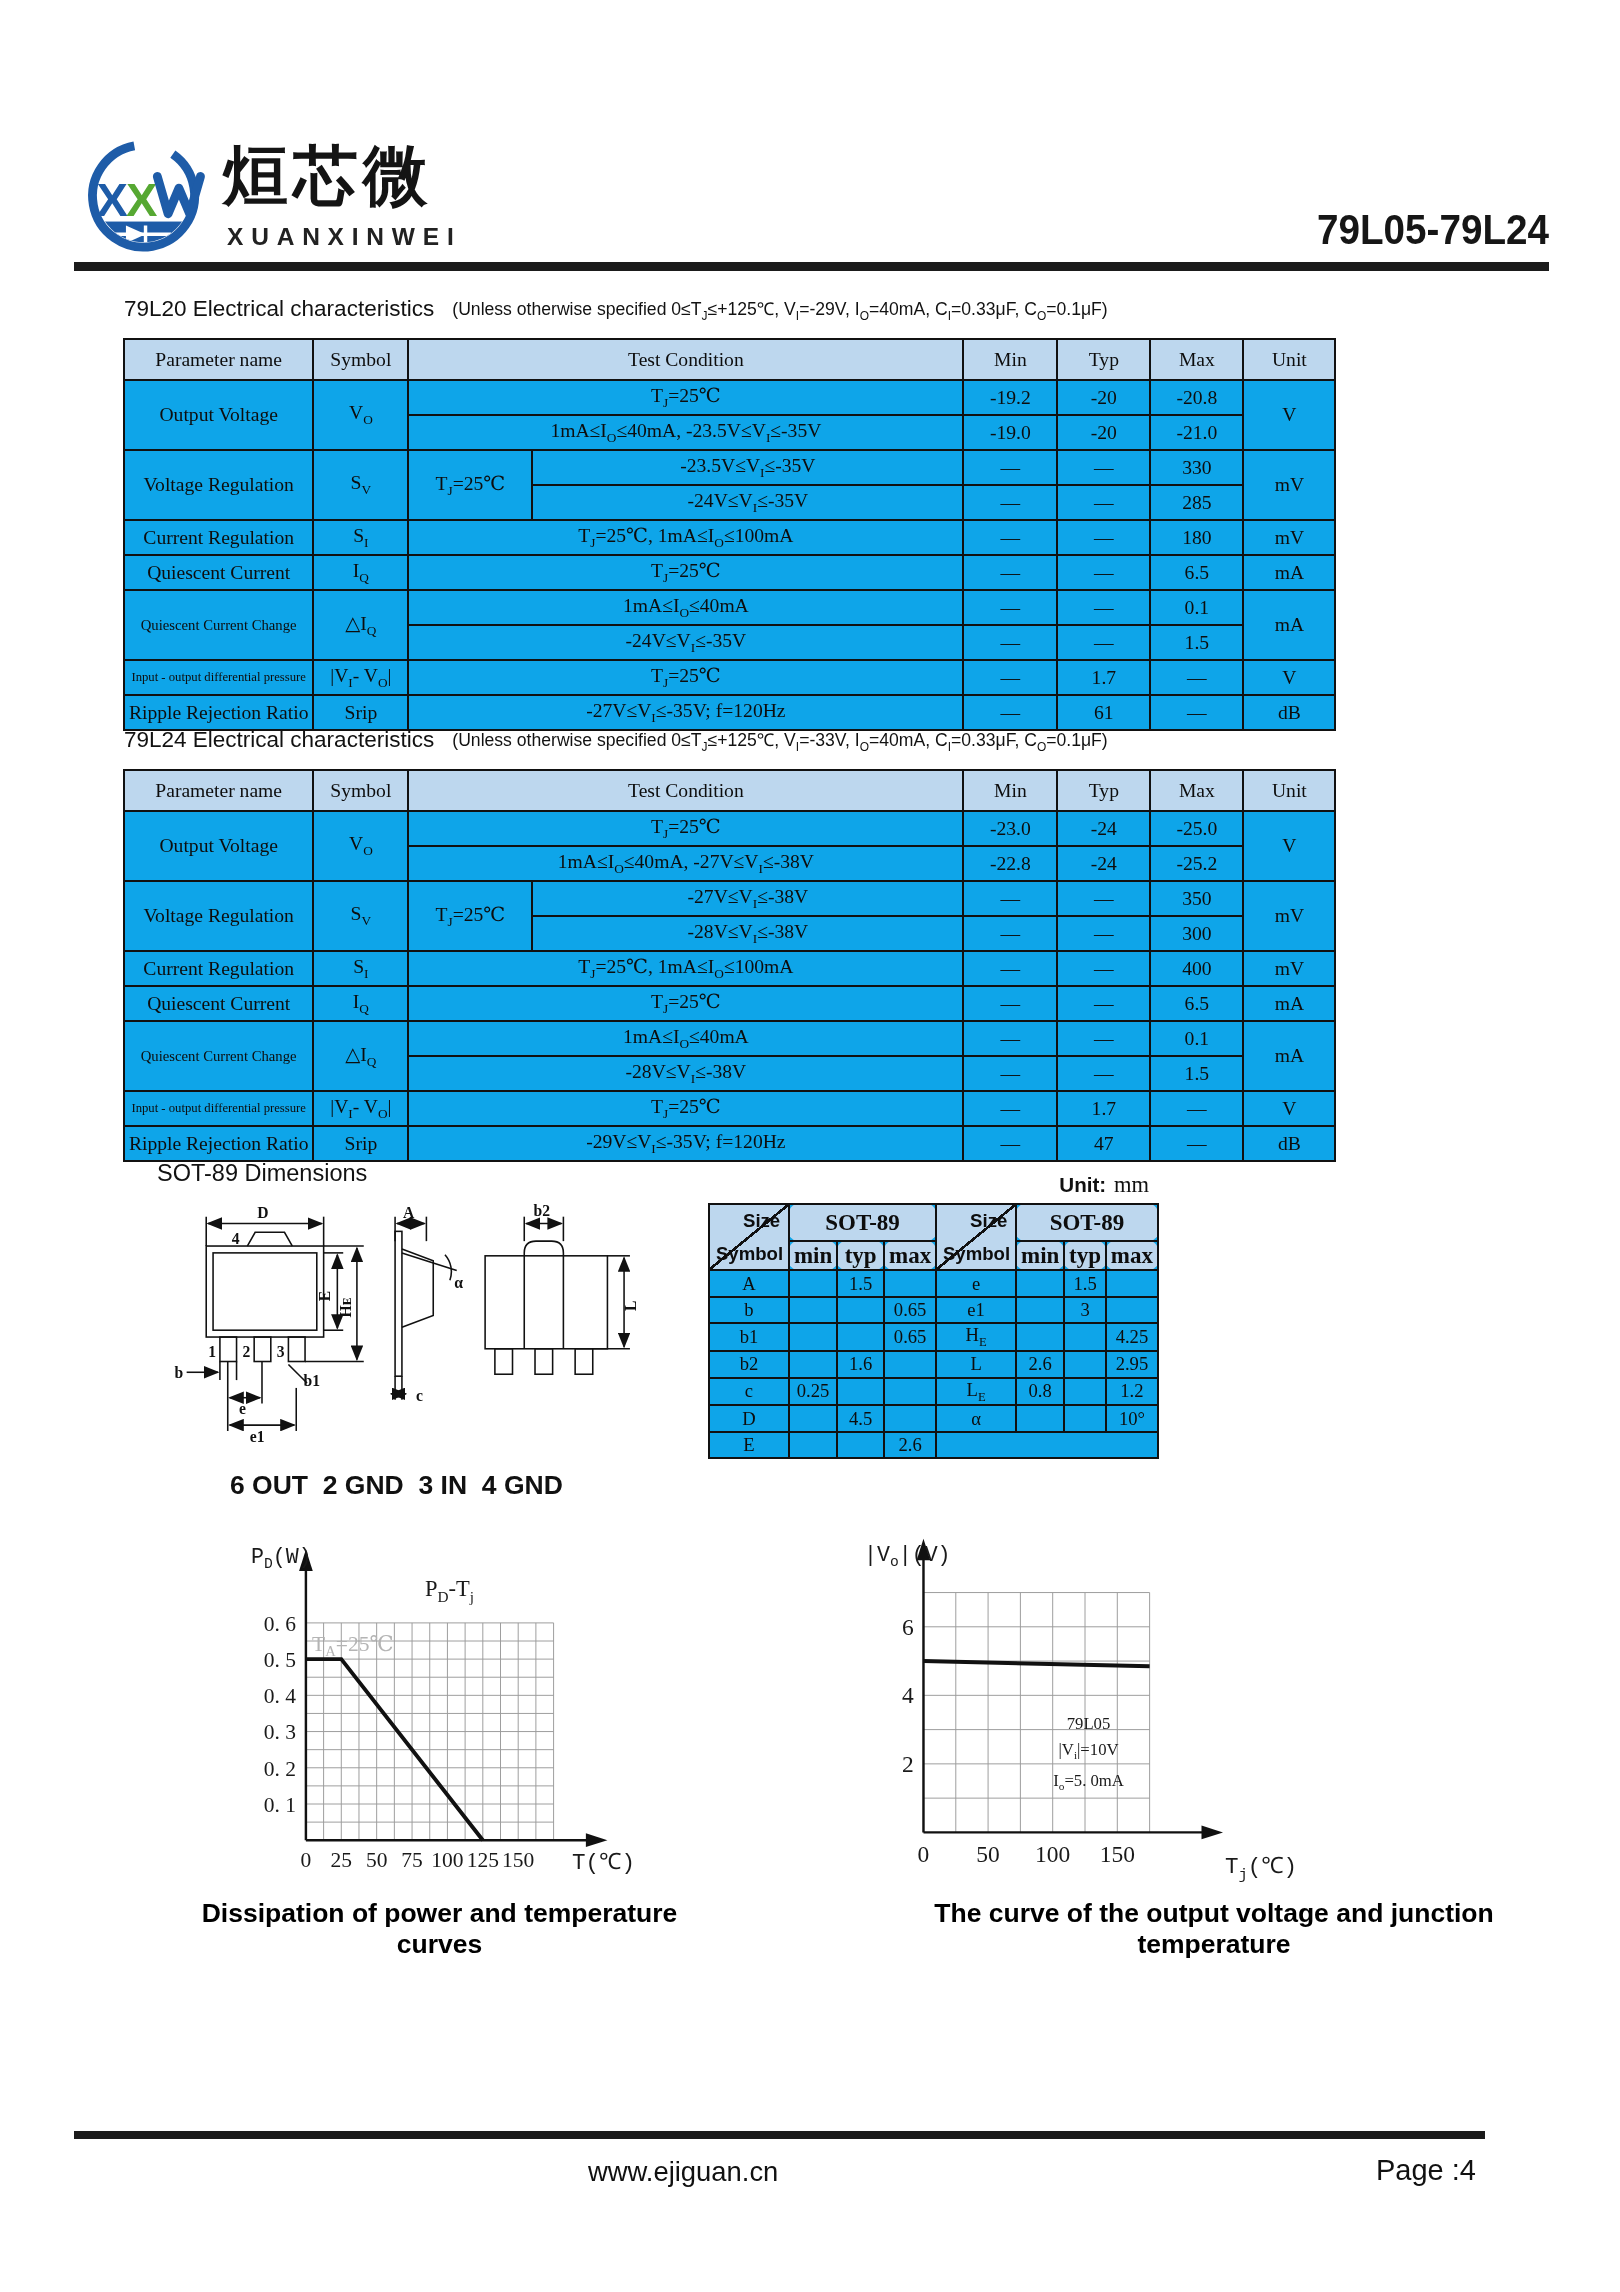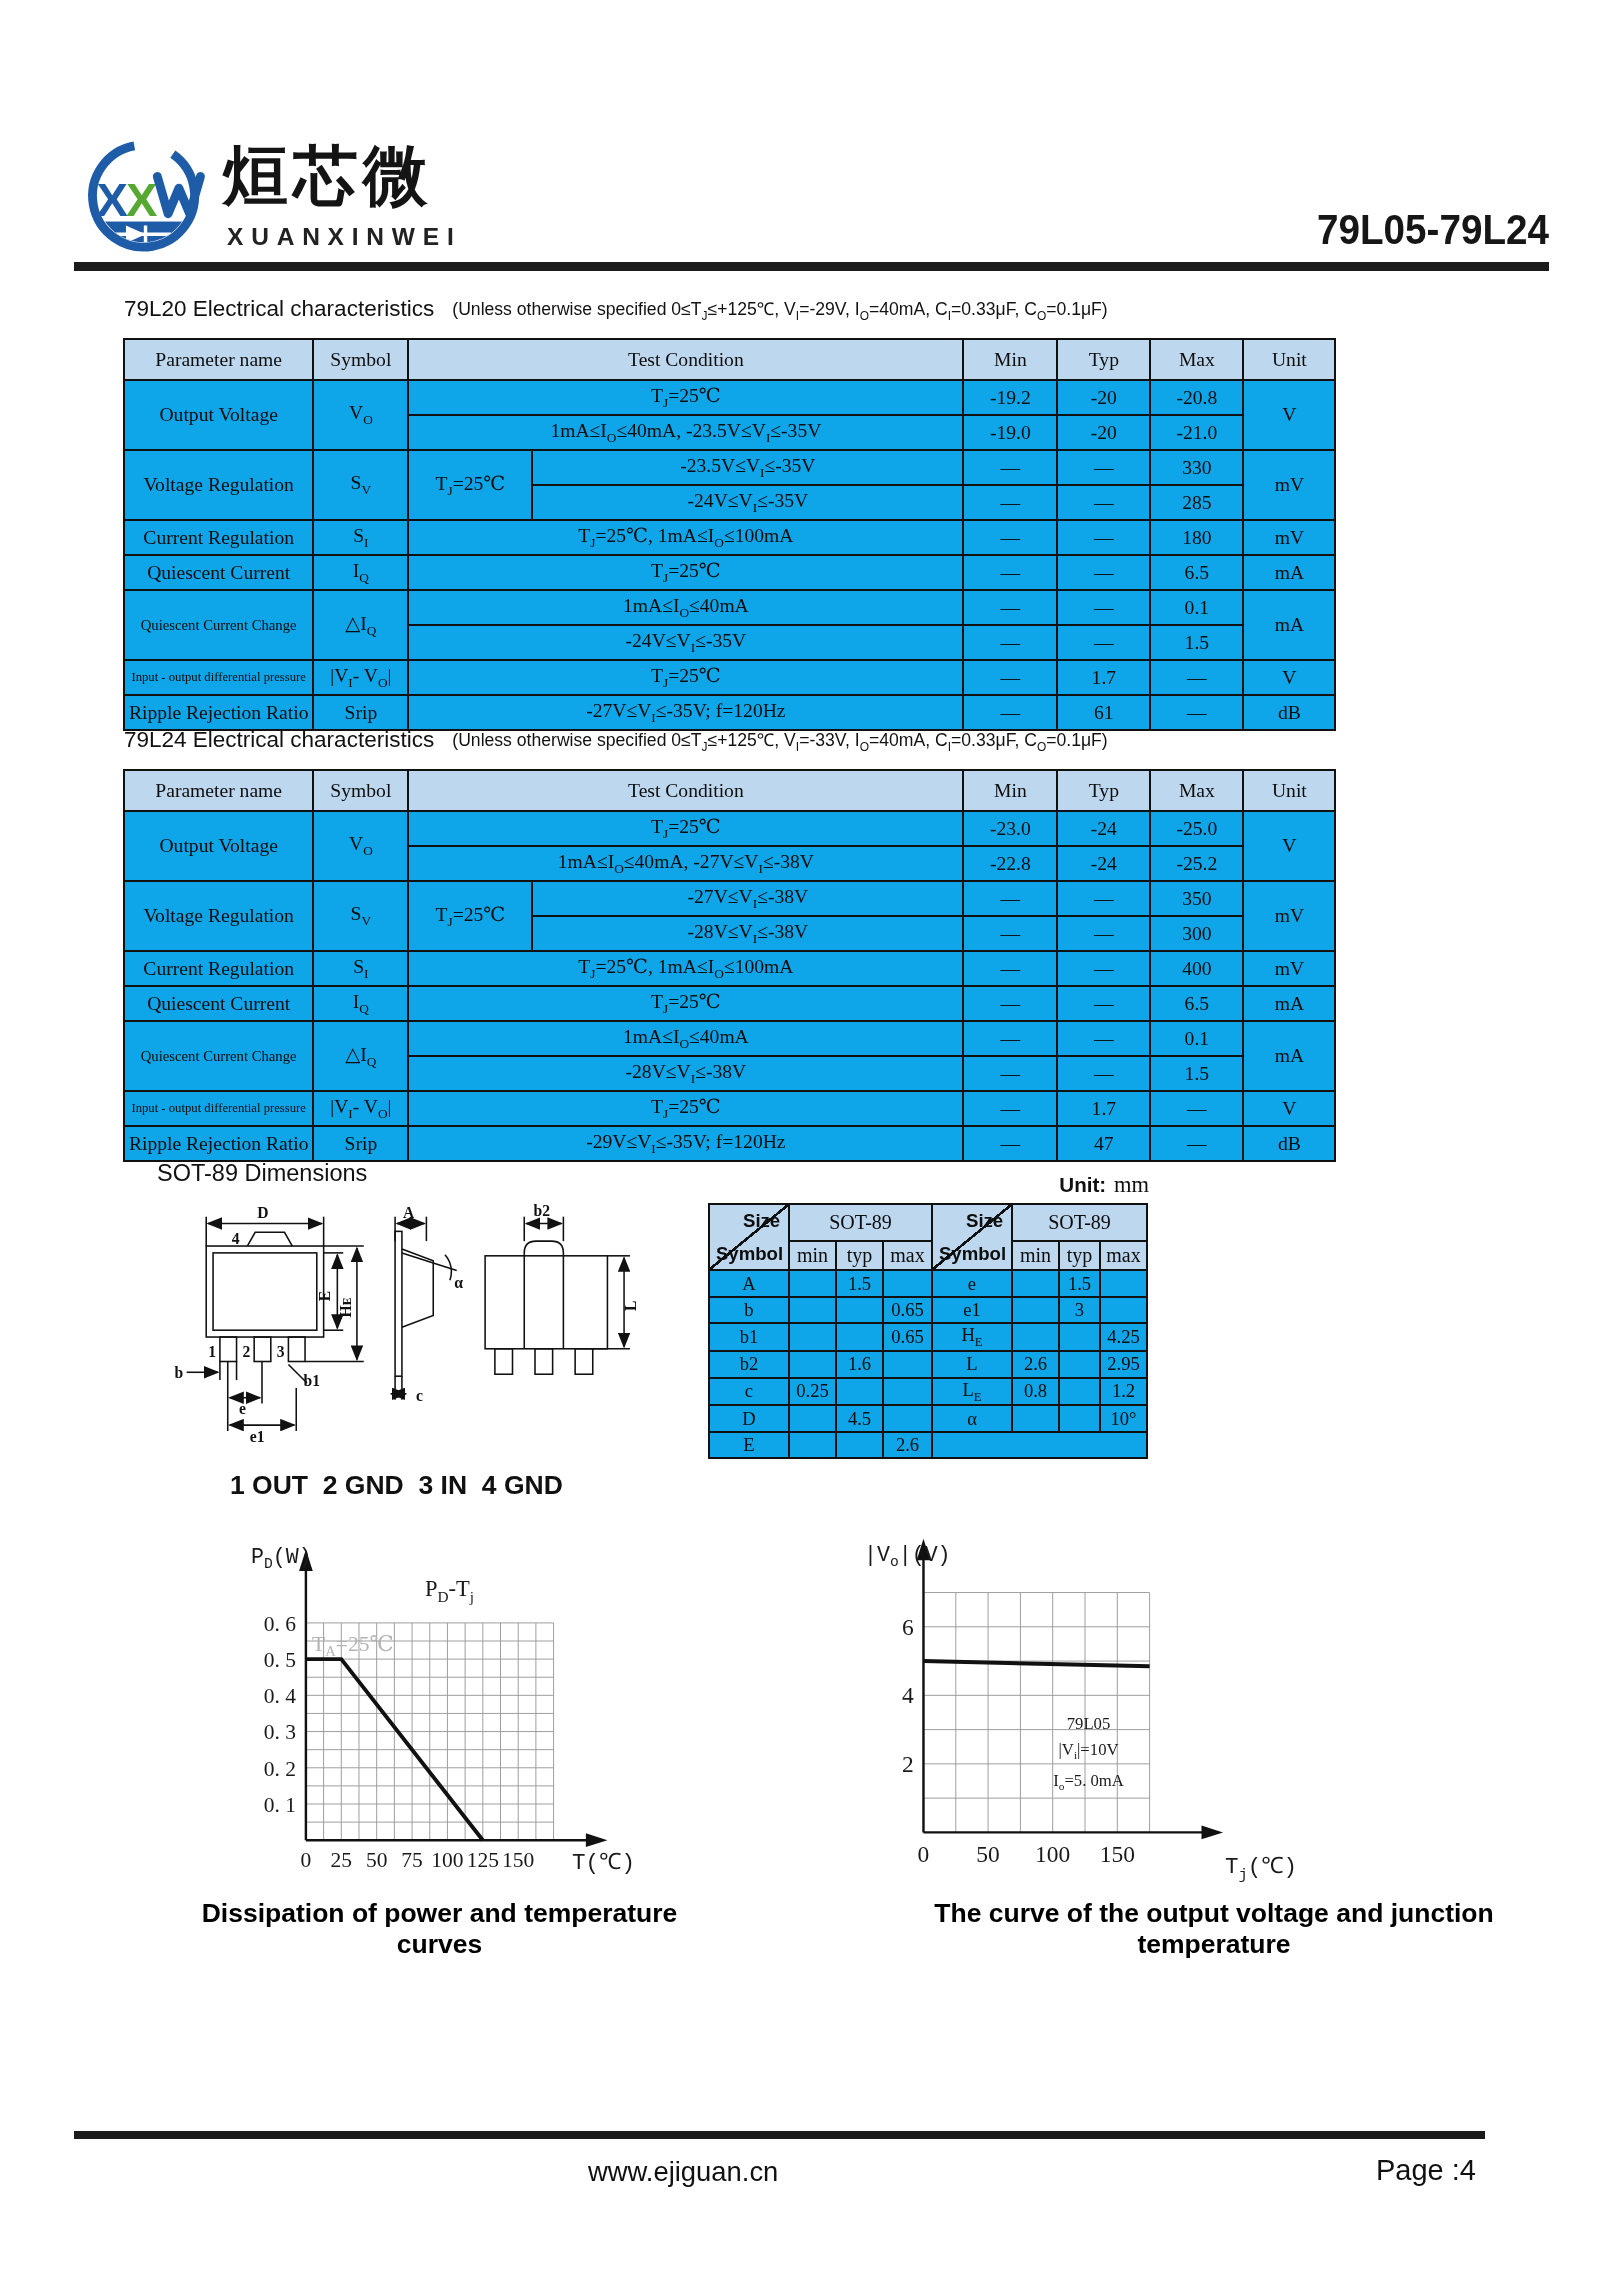--- a/index.html
+++ b/index.html
@@ -21,21 +21,21 @@
   .st-cond{font-size:17.6px;color:#121212;margin-left:13.7px;position:relative;top:-1px;}
   sub{font-size:68%;}
 
   
   table.sheet{border-collapse:collapse;table-layout:fixed;border:2.9px solid #111;background:#0ea5e9;}
   table.sheet td{border:2px solid #111;text-align:center;vertical-align:middle;
     font-family:"Liberation Serif","DejaVu Serif",serif;font-size:19.6px;color:#0d0d0d;
     padding:0 3.9px;overflow:hidden;white-space:nowrap;}
   td.hdr{background:#BDD7EE;font-family:"Liberation Sans",sans-serif;font-size:21.6px;color:#111;}
   td.hdr2{background:#BDD7EE;font-family:"Liberation Sans",sans-serif;font-size:18.6px;font-weight:bold;}
-  td.hdr2.ser{font-family:"Liberation Serif",serif;font-weight:normal;font-size:20px;}
+  td.hdr2.ser{font-family:"Liberation Serif",serif;font-weight:bold;font-size:23px;border-radius:9px;}
   td.param{font-family:"Liberation Mono","DejaVu Sans Mono",monospace;font-size:15.7px;}
   td.param.sm{font-size:14.7px;}
   td.param.xs{font-size:12.7px;}
   td.cond{text-align:left;padding-left:9.8px;}
   .elec tr td{height:33px;}
   .elec tr:first-child td{height:39px;}
   .dims tr td{height:24.5px;font-size:18.6px;}
   .dims tr:first-child td{height:35px;}
   .dims tr:nth-child(2) td{height:27.4px;}
   td.diag{background:#BDD7EE;position:relative;padding:0;
@@ -383,21 +383,21 @@
       <text x="97" y="217" font-family="Liberation Serif, DejaVu Serif, serif" font-size="16" font-weight="bold" fill="#111" text-anchor="middle">e</text>
       <text x="112" y="245" font-family="Liberation Serif, DejaVu Serif, serif" font-size="16" font-weight="bold" fill="#111" text-anchor="middle">e1</text>
       <text x="267" y="16" font-family="Liberation Serif, DejaVu Serif, serif" font-size="16" font-weight="bold" fill="#111" text-anchor="middle">A</text>
       <text x="318" y="88" font-family="Liberation Serif, DejaVu Serif, serif" font-size="16" font-weight="bold" fill="#111" text-anchor="middle">α</text>
       <text x="278" y="203" font-family="Liberation Serif, DejaVu Serif, serif" font-size="16" font-weight="bold" fill="#111" text-anchor="middle">c</text>
       <text x="403" y="14" font-family="Liberation Serif, DejaVu Serif, serif" font-size="16" font-weight="bold" fill="#111" text-anchor="middle">b2</text>
       <text x="499" y="106" font-family="Liberation Serif, DejaVu Serif, serif" font-size="16" font-weight="bold" fill="#111" text-anchor="middle" transform="rotate(-90 499 106)">L</text>
     </g>
 </svg>
 
-<div class="abs pins-cap" style="left:230px;top:1470px">1 OUT  2 GND  3 IN  4 GND</div>
+<div class="abs pins-cap" style="left:230px;top:1470px">6 OUT  2 GND  3 IN  4 GND</div>
 
 <table class="sheet dims abs" style="left:708px;top:1203px">
   <colgroup>
       <col style="width:80px">
       <col style="width:47px">
       <col style="width:47px">
       <col style="width:49px">
             <col style="width:80px">
       <col style="width:47px">
       <col style="width:41px">

